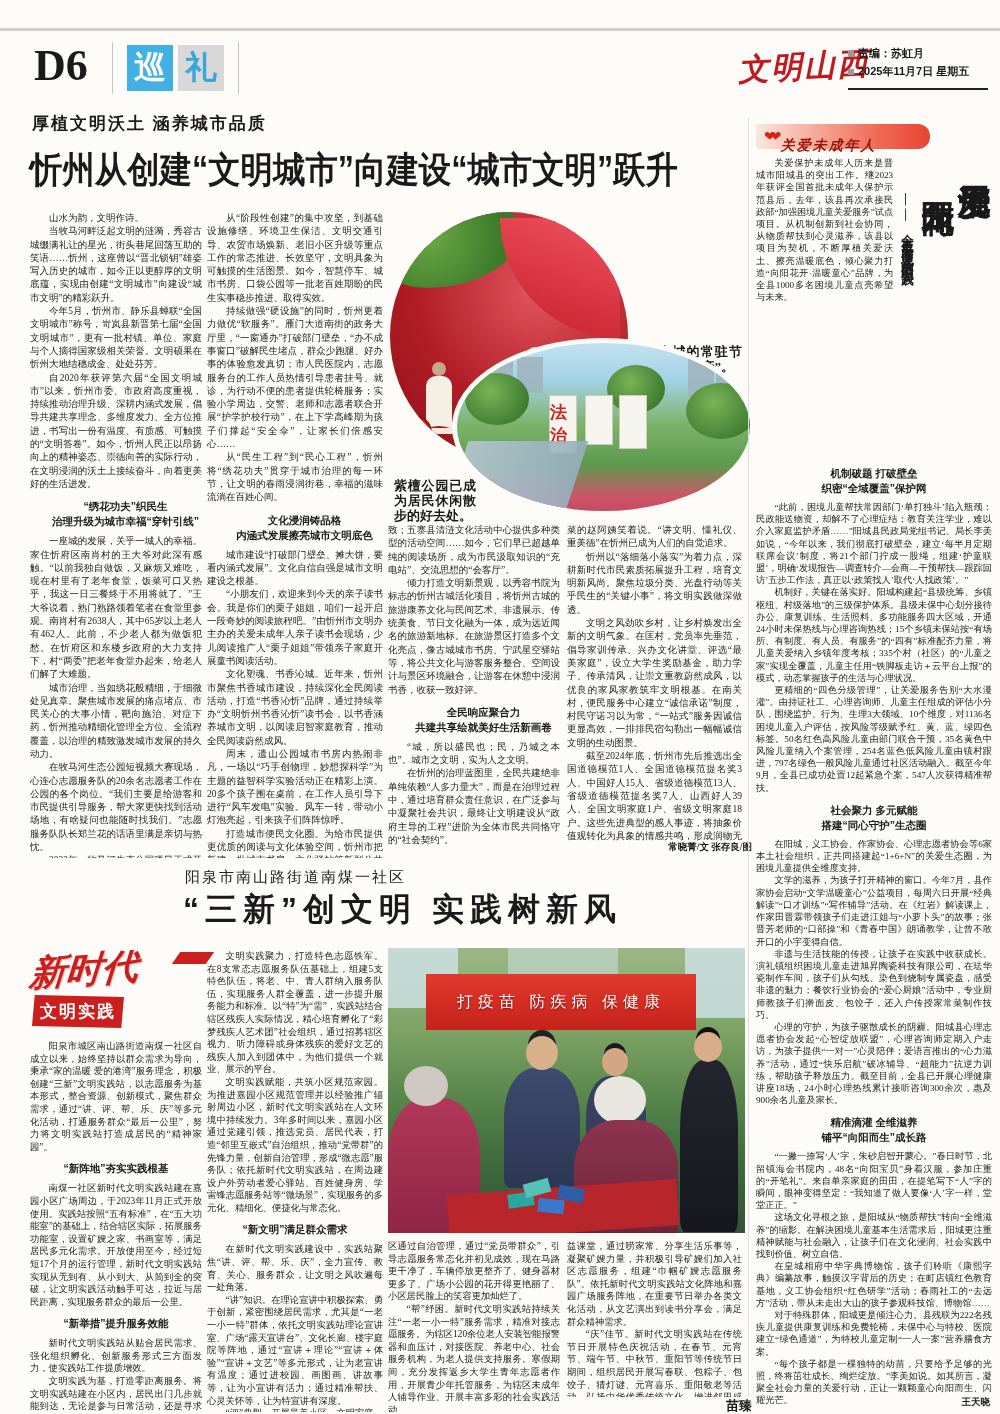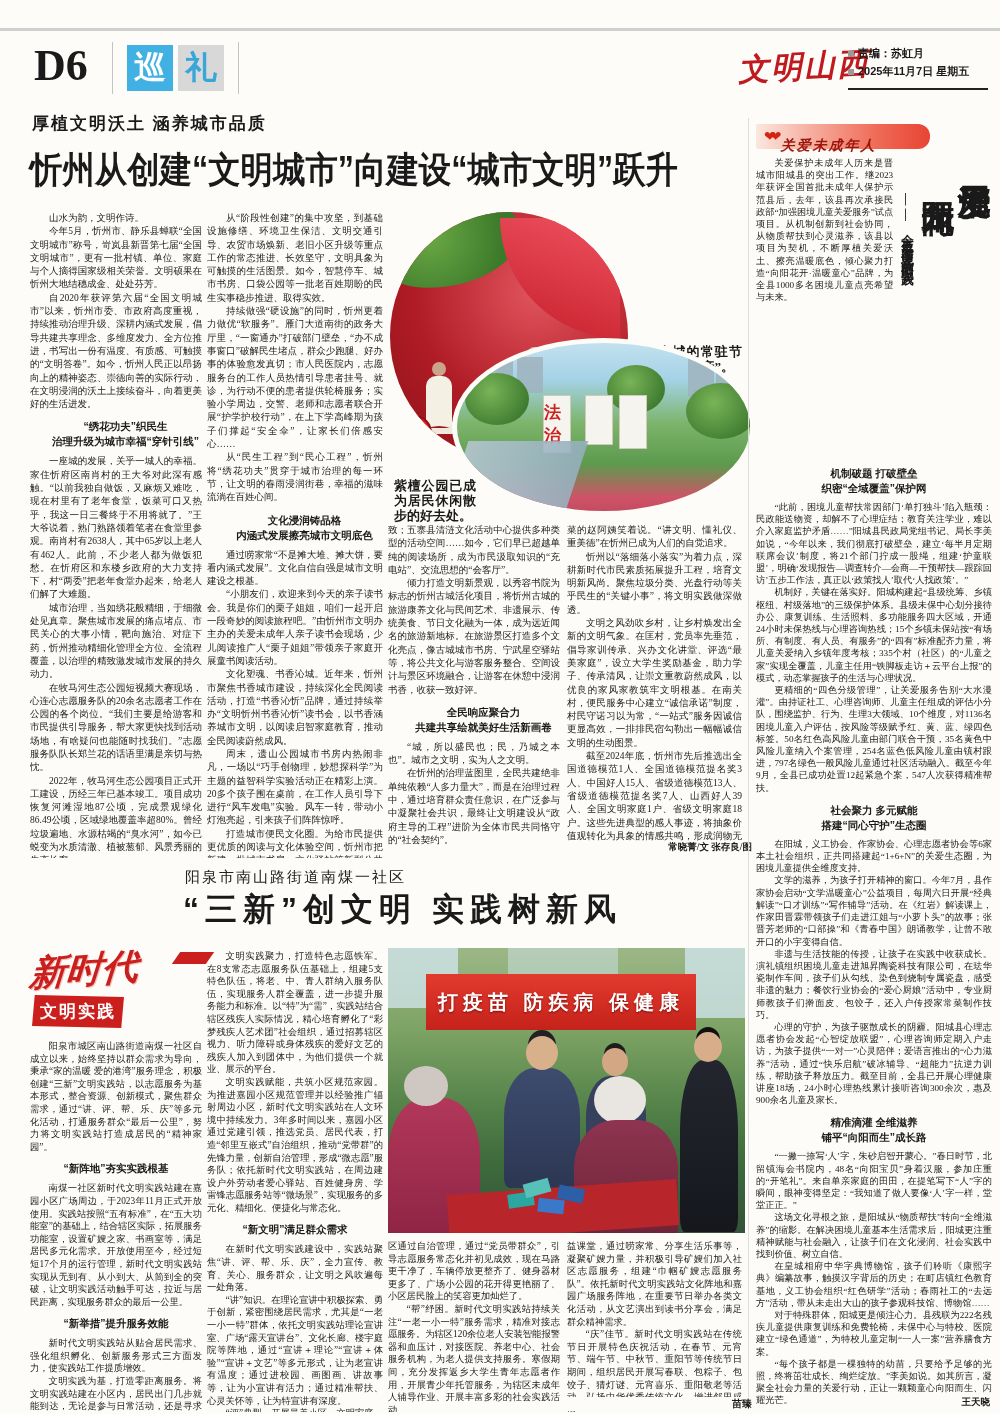--- a/index.html
+++ b/index.html
@@ -72,21 +72,21 @@
                display:inline-block;transform:skewX(-8deg) rotate(-4deg);text-shadow:1px 1px 0 #f0b9b4;}
   .logo-box{display:inline-block;background:#cb1f1d;color:#fff;font-weight:bold;font-size:17px;letter-spacing:2px;
             padding:5px 8px;margin-left:2px;vertical-align:10px;clip-path:polygon(3% 0,100% 6%,97% 100%,0 94%);}
   .logo-ribbon{position:absolute;right:-4px;top:6px;width:34px;height:12px;background:#cb1f1d;transform:skewX(-35deg);}
   .bcol{overflow:hidden;font-size:9.3px;line-height:12.6px;}
   .vax{left:388px;top:948px;width:357px;height:285px;overflow:hidden;
        background:linear-gradient(#9cb787 0%,#7ba263 30%,#55834a 55%,#3e6b3c 75%,#35523a 100%);}
   .vax .sky{position:absolute;background:#cfe3ea;opacity:.8;}
   .vax .banner{position:absolute;left:38px;top:26px;width:270px;height:56px;background:linear-gradient(#e23a2e,#c5221b);
        display:flex;align-items:center;justify-content:center;}
-  .vax .banner .btxt{color:#fff;font-weight:bold;font-size:20px;letter-spacing:5px;font-family:"Liberation Sans",sans-serif;text-shadow:0 1px 2px #7e0d08;}
+  .vax .banner .btxt{color:#fff;font-weight:normal;font-size:16px;letter-spacing:5px;font-family:"Liberation Sans",sans-serif;text-shadow:0 1px 2px #7e0d08;}
   .vax .blob{position:absolute;border-radius:40% 40% 8% 8%;}
   .vax .head{position:absolute;border-radius:50%;}
   .vax .table{position:absolute;left:60px;bottom:0;width:230px;height:46px;background:#b8262c;transform:rotate(-4deg);}
   .vax .leaf{position:absolute;width:26px;height:14px;}
   
   [data-interactable]{cursor:default;}
 </style>
 </head>
 <body>
 
@@ -104,36 +104,37 @@
     <div data-interactable="false"><span class="sq" data-interactable="false"></span><span>2025年11月7日 星期五</span></div>
   </div>
   <div class="abs hmeta-rule" data-interactable="false"></div>
 
   <div class="top-article" data-interactable="false">
     <div class="abs kicker" data-interactable="false">厚植文明沃土  涵养城市品质</div>
     <div class="abs headline" data-interactable="false">忻州从创建“文明城市”向建设“城市文明”跃升</div>
 
     <div class="abs col" style="left:30px;top:212px;width:172px;height:646px;" data-interactable="false">
         <p class="para" data-interactable="false">山水为韵，文明作诗。</p>
+        <p class="para" data-interactable="false">当牧马河畔泛起文明的涟漪，秀容古城缀满礼让的星光，街头巷尾回荡互助的笑语……忻州，这座曾以“晋北锁钥”雄姿写入历史的城市，如今正以更醇厚的文明底蕴，实现由创建“文明城市”向建设“城市文明”的精彩跃升。</p>
         <p class="para" data-interactable="false">今年5月，忻州市、静乐县蝉联“全国文明城市”称号，岢岚县新晋第七届“全国文明城市”，更有一批村镇、单位、家庭与个人摘得国家级相关荣誉。文明硕果在忻州大地结穗成金、处处芬芳。</p>
         <p class="para" data-interactable="false">自2020年获评第六届“全国文明城市”以来，忻州市委、市政府高度重视，持续推动治理升级、深耕内涵式发展，倡导共建共享理念、多维度发力、全方位推进，书写出一份有温度、有质感、可触摸的“文明答卷”。如今，忻州人民正以昂扬向上的精神姿态、崇德向善的实际行动，在文明浸润的沃土上接续奋斗，向着更美好的生活进发。</p>
         <div class="subhead" data-interactable="false">“绣花功夫”织民生
 治理升级为城市幸福“穿针引线”</div>
         <p class="para" data-interactable="false">一座城的发展，关乎一城人的幸福。家住忻府区南肖村的王大爷对此深有感触。“以前我独自做饭，又麻烦又难吃，现在村里有了老年食堂，饭菜可口又热乎，我这一日三餐终于不用将就了。”王大爷说着，熟门熟路领着笔者在食堂里参观。南肖村有2638人，其中65岁以上老人有462人。此前，不少老人都为做饭犯愁。在忻府区和东楼乡政府的大力支持下，村“两委”把老年食堂办起来，给老人们解了大难题。</p>
         <p class="para" data-interactable="false">城市治理，当如绣花般精细，于细微处见真章。聚焦城市发展的痛点堵点、市民关心的大事小情，靶向施治、对症下药，忻州推动精细化管理全方位、全流程覆盖，以治理的精致激发城市发展的持久动力。</p>
         <p class="para" data-interactable="false">在牧马河生态公园短视频大赛现场，心连心志愿服务队的20余名志愿者工作在公园的各个岗位。“我们主要是给游客和市民提供引导服务，帮大家更快找到活动场地，有啥疑问也能随时找我们。”志愿服务队队长郑兰花的话语里满是亲切与热忱。</p>
         <p class="para" data-interactable="false">2022年，牧马河生态公园项目正式开工建设，历经三年已基本竣工。项目成功恢复河滩湿地87公顷，完成景观绿化86.49公顷，区域绿地覆盖率超80%。曾经垃圾遍地、水源枯竭的“臭水河”，如今已蜕变为水质清澈、植被葱郁、风景秀丽的生态长廊。</p>
       </div>
     <div class="abs col" style="left:207px;top:212px;width:176px;height:646px;" data-interactable="false">
         <p class="para" data-interactable="false">从“阶段性创建”的集中攻坚，到基础设施修缮、环境卫生保洁、文明交通引导、农贸市场焕新、老旧小区升级等重点工作的常态推进、长效坚守，文明具象为可触摸的生活图景。如今，智慧停车、城市书房、口袋公园等一批老百姓期盼的民生实事稳步推进、取得实效。</p>
         <p class="para" data-interactable="false">持续做强“硬设施”的同时，忻州更着力做优“软服务”。雁门大道南街的政务大厅里，“一窗通办”打破部门壁垒，“办不成事窗口”破解民生堵点，群众少跑腿、好办事的体验愈发真切；市人民医院内，志愿服务台的工作人员热情引导患者挂号、就诊，为行动不便的患者提供轮椅服务；实验小学周边，交警、老师和志愿者联合开展“护学护校行动”，在上下学高峰期为孩子们撑起“安全伞”，让家长们倍感安心……</p>
         <p class="para" data-interactable="false">从“民生工程”到“民心工程”，忻州将“绣花功夫”贯穿于城市治理的每一环节，让文明的春雨浸润街巷，幸福的滋味流淌在百姓心间。</p>
         <div class="subhead" data-interactable="false">文化浸润铸品格
 内涵式发展擦亮城市文明底色</div>
-        <p class="para" data-interactable="false">通过唠家常“不是摊大堆、摊大饼，要看内涵式发展”。文化自信自强是城市文明建设之根基。</p>
+        <p class="para" data-interactable="false">城市建设“打破部门壁垒、摊大饼，要看内涵式发展”。文化自信自强是城市文明建设之根基。</p>
         <p class="para" data-interactable="false">“小朋友们，欢迎来到今天的亲子读书会。我是你们的栗子姐姐，咱们一起开启一段奇妙的阅读旅程吧。”由忻州市文明办主办的关爱未成年人亲子读书会现场，少儿阅读推广人“栗子姐姐”带领亲子家庭开展童书阅读活动。</p>
         <p class="para" data-interactable="false">文化塑魂、书香沁城。近年来，忻州市聚焦书香城市建设，持续深化全民阅读活动，打造“书香沁忻”品牌，通过持续举办“文明忻州书香沁忻”读书会，以书香涵养城市文明，以阅读启智家庭教育，推动全民阅读蔚然成风。</p>
         <p class="para" data-interactable="false">周末，遗山公园城市书房内热闹非凡，一场以“巧手创物理，妙想探科学”为主题的益智科学实验活动正在精彩上演。20多个孩子围在桌前，在工作人员引导下进行“风车发电”实验。风车一转，带动小灯泡亮起，引来孩子们阵阵惊呼。</p>
         <p class="para" data-interactable="false">打造城市便民文化圈。为给市民提供更优质的阅读与文化体验空间，忻州市把新建一批城市书房、文化驿站等新型公共文化空间列为2025年度民生实事，力求把实事办到群众心坎上。遗山公园城市书房大面积玻璃幕墙让读者在阅读间隙能欣赏四季园林景</p>
       </div>
 
     <div class="abs pav" data-interactable="false">
       <div class="fol"></div>
         <div class="drape"></div>
       <div class="rail"></div>
@@ -147,21 +148,21 @@
     <div class="abs capt" style="left:630px;top:296px;width:112px;" data-interactable="false">忻州古城的常驻节目“抛绣球招亲”。</div>
 
     <div class="abs park" data-interactable="false">
       <div class="bld" style="left:30px;"></div>
         <div class="bld" style="left:60px;height:36px;"></div>
         <div class="bld" style="right:36px;height:40px;"></div>
         <div class="bld" style="right:8px;height:52px;"></div>
       <div class="tree" style="left:8px;top:30px;width:64px;height:52px;"></div>
       <div class="tree" style="left:150px;top:22px;width:58px;height:48px;"></div>
       <div class="tree" style="right:-6px;top:40px;width:70px;height:56px;"></div>
-      <div class="sign" style="left:86px;" data-interactable="false">
+      <div class="sign" style="left:92px;" data-interactable="false">
           <span>法治</span>
         </div>
       <div class="sign" style="left:128px;height:48px;" data-interactable="false"></div>
       <div class="sign" style="left:162px;height:52px;" data-interactable="false"></div>
       <div class="path"></div>
     </div>
     <div class="abs capt" style="left:394px;top:430px;width:82px;" data-interactable="false">紫檀公园已成为居民休闲散步的好去处。</div>
 
     <div class="abs col" style="left:388px;top:524px;width:172px;height:332px;" data-interactable="false">
         <p class="para cont" data-interactable="false">致；五寨县清涟文化活动中心提供多种类型的活动空间……如今，它们早已超越单纯的阅读场所，成为市民汲取知识的“充电站”、交流思想的“会客厅”。</p>
@@ -271,16 +272,16 @@
     </div>
 
     <div class="abs bcol" style="left:388px;top:1240px;width:172px;height:172px;" data-interactable="false">
         <p class="para cont" data-interactable="false">区通过自治管理，通过“党员带群众”，引导志愿服务常态化并初见成效，现在马路更干净了，车辆停放更整齐了、健身器材更多了、广场小公园的花开得更艳丽了、小区居民脸上的笑容更加灿烂了。</p>
         <p class="para" data-interactable="false">“帮”纾困。新时代文明实践站持续关注“一老一小一特”服务需求，精准对接志愿服务。为辖区120余位老人安装智能报警器和血压计，对接医院、养老中心、社会服务机构，为老人提供支持服务。寒假期间，充分发挥返乡大学生青年志愿者作用，开展青少年托管服务，为辖区未成年人辅导作业、开展丰富多彩的社会实践活动。</p>
       </div>
     <div class="abs bcol" style="left:567px;top:1240px;width:175px;height:172px;" data-interactable="false">
         <p class="para cont" data-interactable="false">益课堂，通过唠家常、分享生活乐事等，凝聚矿嫂力量，并积极引导矿嫂们加入社区志愿服务，组建“巾帼矿嫂志愿服务队”。依托新时代文明实践站文化阵地和嘉园广场服务阵地，在重要节日举办各类文化活动，从文艺演出到读书分享会，满足群众精神需求。</p>
         <p class="para" data-interactable="false">“庆”佳节。新时代文明实践站在传统节日开展特色庆祝活动，在春节、元宵节、端午节、中秋节、重阳节等传统节日期间，组织居民开展写春联、包粽子、包饺子、猜灯谜、元宵喜乐、重阳敬老等活动，弘扬中华优秀传统文化，增进邻里感情。</p>
       </div>
-    <div class="byline-abs" style="left:567px;top:1397px;width:175px;font-size:10px;" data-interactable="false">苗臻</div>
+    <div class="byline-abs" style="left:567px;top:1397px;width:175px;font-size:13px;" data-interactable="false">苗臻</div>
   </div>
 
 </div>
 
 </body></html>

